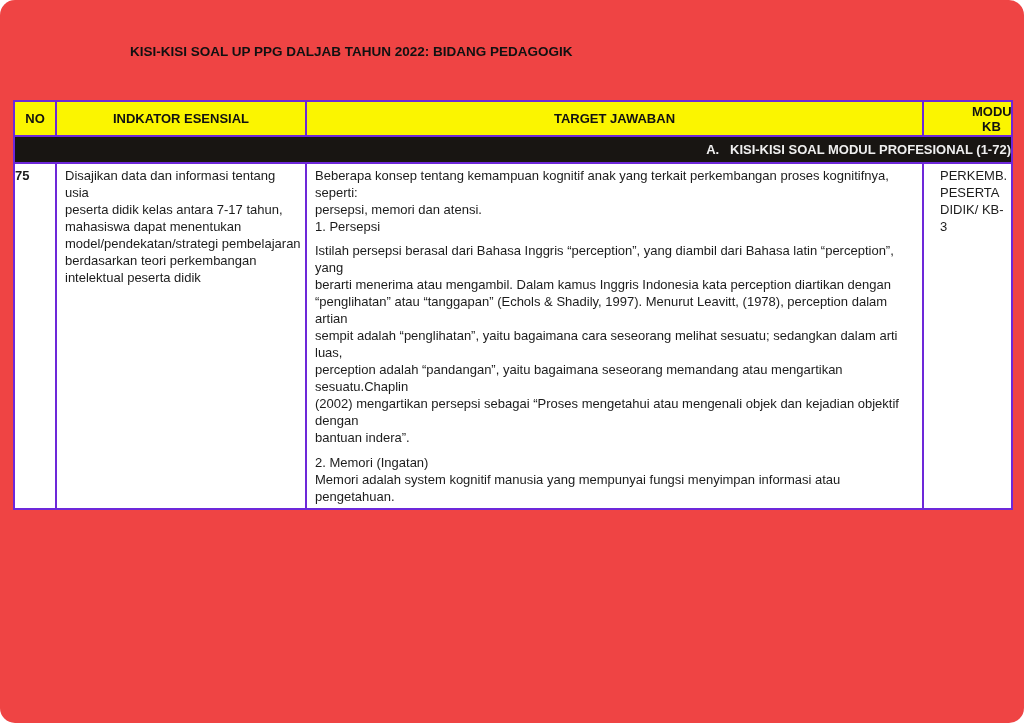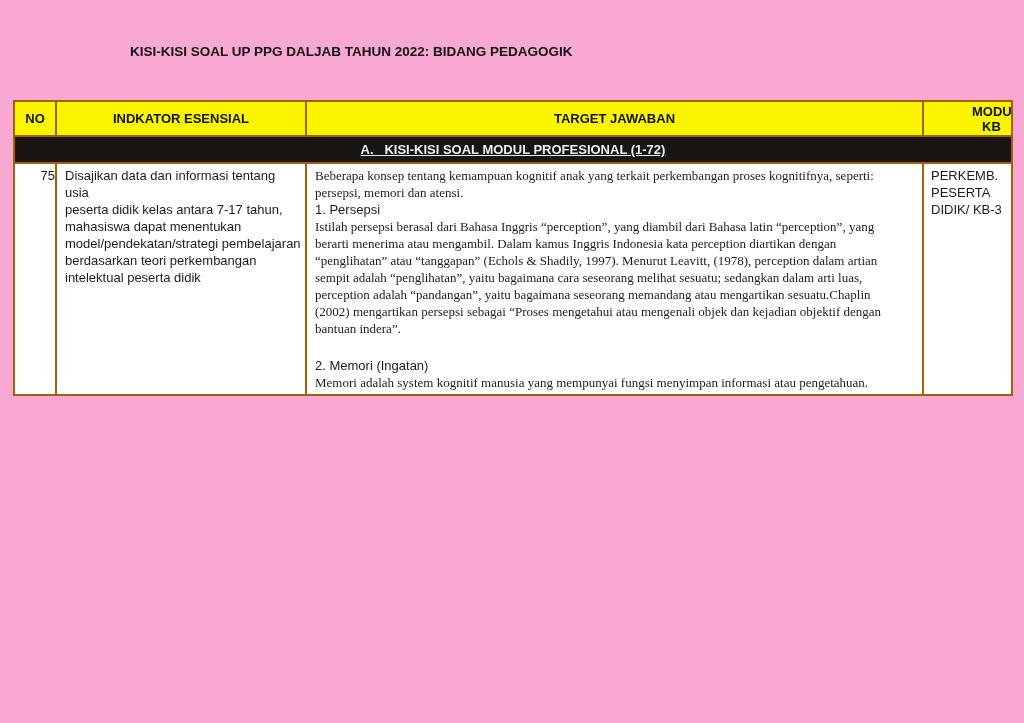--- a/index.html
+++ b/index.html
@@ -1,24 +1,25 @@
 <!DOCTYPE html>
 <html><head>
 <meta charset="utf-8">
 <style>
   * { margin: 0; padding: 0; box-sizing: border-box; }
   html, body { background: #ffffff; }
   .page {
     position: relative;
     width: 1024px;
     height: 723px;
-    background: #f9a8d4;
+    background: #ef4444;
     font-family: "Liberation Sans", "DejaVu Sans", sans-serif;
     color: #1c1c1c;
     overflow: hidden;
+    border-radius: 15px;
   }
   .doc-title {
     position: absolute;
     left: 130px;
     top: 40px;
     width: 402px;
     text-align: center;
     font-size: 13.5px;
     font-weight: bold;
     line-height: 24px;
@@ -28,69 +29,68 @@
   table.kisi {
     position: absolute;
     left: 13px;
     top: 100px;
     width: 998px;
     border-collapse: collapse;
     table-layout: fixed;
     font-size: 13px;
   }
   table.kisi td, table.kisi th {
-    border: 2px solid #a16207;
+    border: 2px solid #6d28d9;
     overflow: hidden;
   }
   tr.head-row th {
     background: #fbf500;
     color: #111111;
     font-weight: bold;
     font-size: 13px;
     text-align: center;
     vertical-align: middle;
     height: 35px;
     line-height: 15px;
   }
   tr.head-row th.prewrap { white-space: pre-line; padding-left: 48px; }
   tr.section-row td {
     background: #181512;
     color: #efefef;
     font-weight: bold;
     font-size: 13px;
-    text-align: center;
+    text-align: right;
     vertical-align: middle;
     height: 27px;
     white-space: pre;
-    text-decoration: underline;
   }
   tr.content-row td {
     background: #ffffff;
     vertical-align: top;
     height: 222px;
     line-height: 17px;
   }
   td.cell-no {
-    text-align: right;
-    font-weight: normal;
+    text-align: left;
+    font-weight: bold;
     padding-top: 3px;
   }
   td.cell-indicator {
     padding: 3px 4px 18px 8px;
     white-space: pre-line;
   }
   td.cell-target { padding: 3px 8px 3px 8px; }
   td.cell-modul {
-    padding: 3px 2px 3px 7px;
+    padding: 3px 2px 3px 16px;
     white-space: pre-line;
   }
-  .prelines { white-space: pre-line; font-family: Liberation Serif, serif; }
+  .prelines { white-space: pre-line; }
   .bold { font-weight: normal; }
-  .mt7 { }
-  .mt8 { margin-top: 20px; }
+  .mt7 { margin-top: 7px; }
+  .mt8 { margin-top: 8px; }
 </style>
 </head>
 <body>
 
 <div class="page">
 
   <div class="doc-title">
     <div class="t-line">KISI-KISI SOAL UP PPG DALJAB TAHUN 2022: BIDANG PEDAGOGIK</div>
   </div>
 

